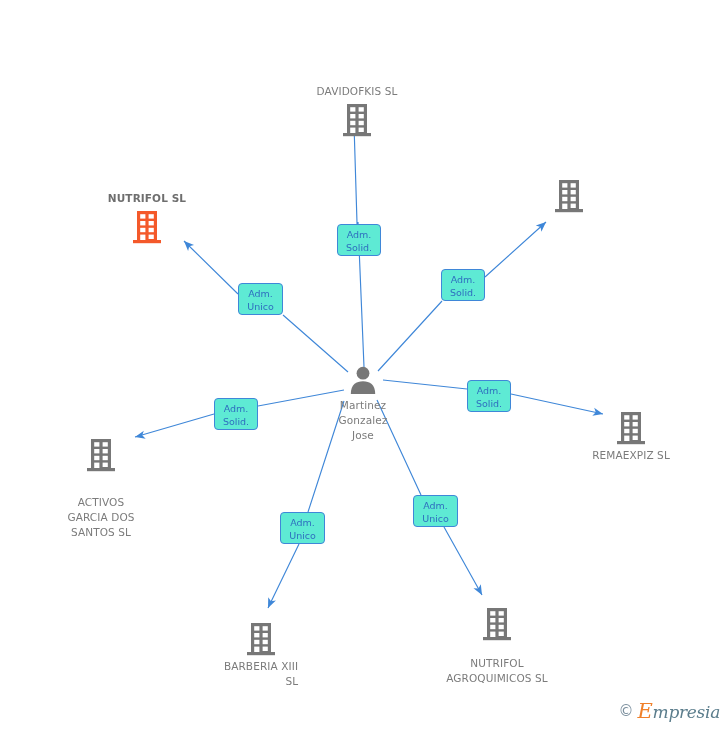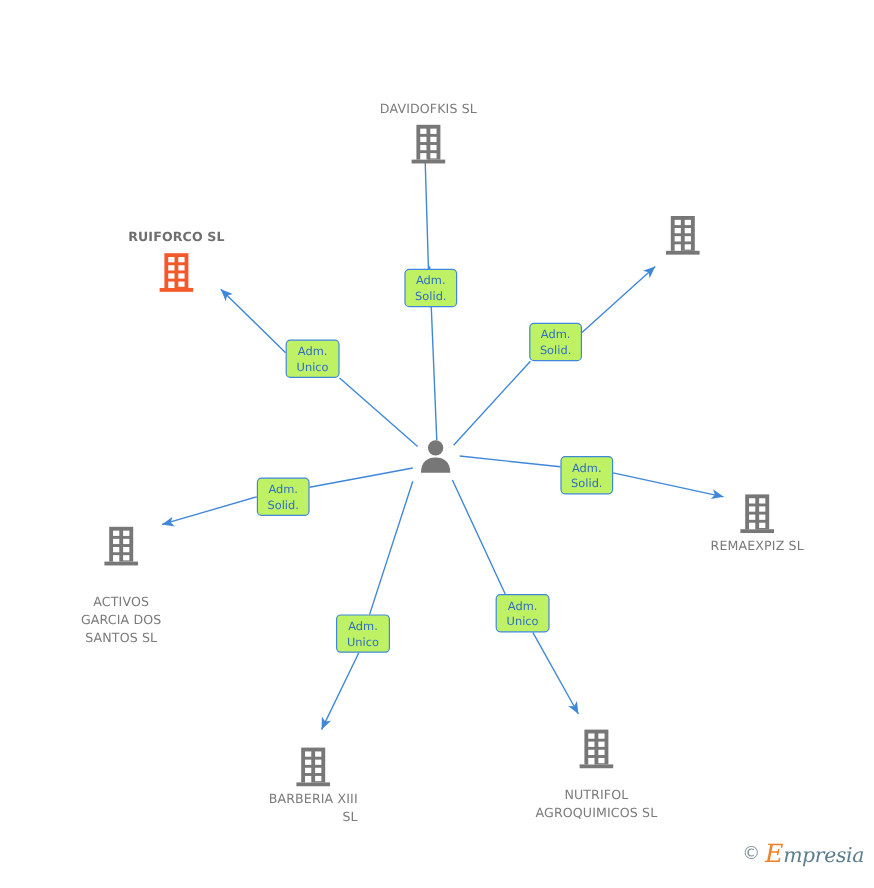--- a/index.html
+++ b/index.html
@@ -48,21 +48,21 @@
     font-weight: bold;
     color: #6e6e6e;
   }
   .icon-wrap {
     line-height: 0;
   }
   .edge-label {
     position: absolute;
     border: 1px solid #3f87d8;
     border-radius: 4px;
-    background: #bef264;
+    background: #5eead4;
     color: #2f6fbf;
     font-size: 9.5px;
     line-height: 13px;
     padding: 3px 6px 4px 6px;
     text-align: center;
     white-space: pre-line;
     box-sizing: border-box;
   }
   #watermark {
     position: absolute;
@@ -150,21 +150,21 @@
             <rect x="1" y="30" width="28" height="3.2" fill="#f4592a"></rect>
             <rect x="8.2" y="4.2" width="5.2" height="4.4" fill="#ffffff"></rect>
             <rect x="16.6" y="4.2" width="5.2" height="4.4" fill="#ffffff"></rect>
             <rect x="8.2" y="11" width="5.2" height="4.4" fill="#ffffff"></rect>
             <rect x="16.6" y="11" width="5.2" height="4.4" fill="#ffffff"></rect>
             <rect x="8.2" y="17.8" width="5.2" height="4.4" fill="#ffffff"></rect>
             <rect x="16.6" y="17.8" width="5.2" height="4.4" fill="#ffffff"></rect>
             <rect x="8.2" y="24.6" width="5.2" height="5.4" fill="#ffffff"></rect>
             <rect x="16.6" y="24.6" width="5.2" height="4.4" fill="#ffffff"></rect>
           </svg></div>
-        <div class="node-label focus" style="margin-top: 0px; margin-bottom: 4px;">RUIFORCO SL</div>
+        <div class="node-label focus" style="margin-top: 0px; margin-bottom: 4px;">NUTRIFOL SL</div>
       </div>
       <div class="node" style="left: 631px; top: 411px; text-align: center;">
         <div class="icon-wrap"><svg width="30" height="34" viewBox="0 0 30 34">
             <rect x="5" y="1" width="20" height="29" fill="#777777"></rect>
             <rect x="1" y="30" width="28" height="3.2" fill="#777777"></rect>
             <rect x="8.2" y="4.2" width="5.2" height="4.4" fill="#ffffff"></rect>
             <rect x="16.6" y="4.2" width="5.2" height="4.4" fill="#ffffff"></rect>
             <rect x="8.2" y="11" width="5.2" height="4.4" fill="#ffffff"></rect>
             <rect x="16.6" y="11" width="5.2" height="4.4" fill="#ffffff"></rect>
             <rect x="8.2" y="17.8" width="5.2" height="4.4" fill="#ffffff"></rect>
@@ -221,20 +221,23 @@
             <rect x="16.6" y="24.6" width="5.2" height="4.4" fill="#ffffff"></rect>
           </svg></div>
         <div class="node-label" style="margin-top: 15px; margin-bottom: 0px;">NUTRIFOL
 AGROQUIMICOS SL</div>
       </div>
       <div class="node" style="left: 363px; top: 365px;">
         <div class="icon-wrap"><svg width="30" height="30" viewBox="0 0 30 30">
             <circle cx="15" cy="8.2" r="6.4" fill="#777777"></circle>
             <path d="M2.8 29 C2.8 19.6 8.2 16.2 15 16.2 C21.8 16.2 27.2 19.6 27.2 29 Z" fill="#777777"></path>
           </svg></div>
+        <div class="node-label" style="margin-top: 3px; margin-bottom: 0px;">Martinez
+Gonzalez
+Jose</div>
       </div>
     </div>
 
   <div id="label-layer">
       <div class="edge-label" style="left: 337px; top: 224px; width: 44px; height: 32px;">Adm.
 Solid.</div>
       <div class="edge-label" style="left: 441px; top: 269px; width: 44px; height: 32px;">Adm.
 Solid.</div>
       <div class="edge-label" style="left: 238px; top: 283px; width: 45px; height: 32px;">Adm.
 Unico</div>

